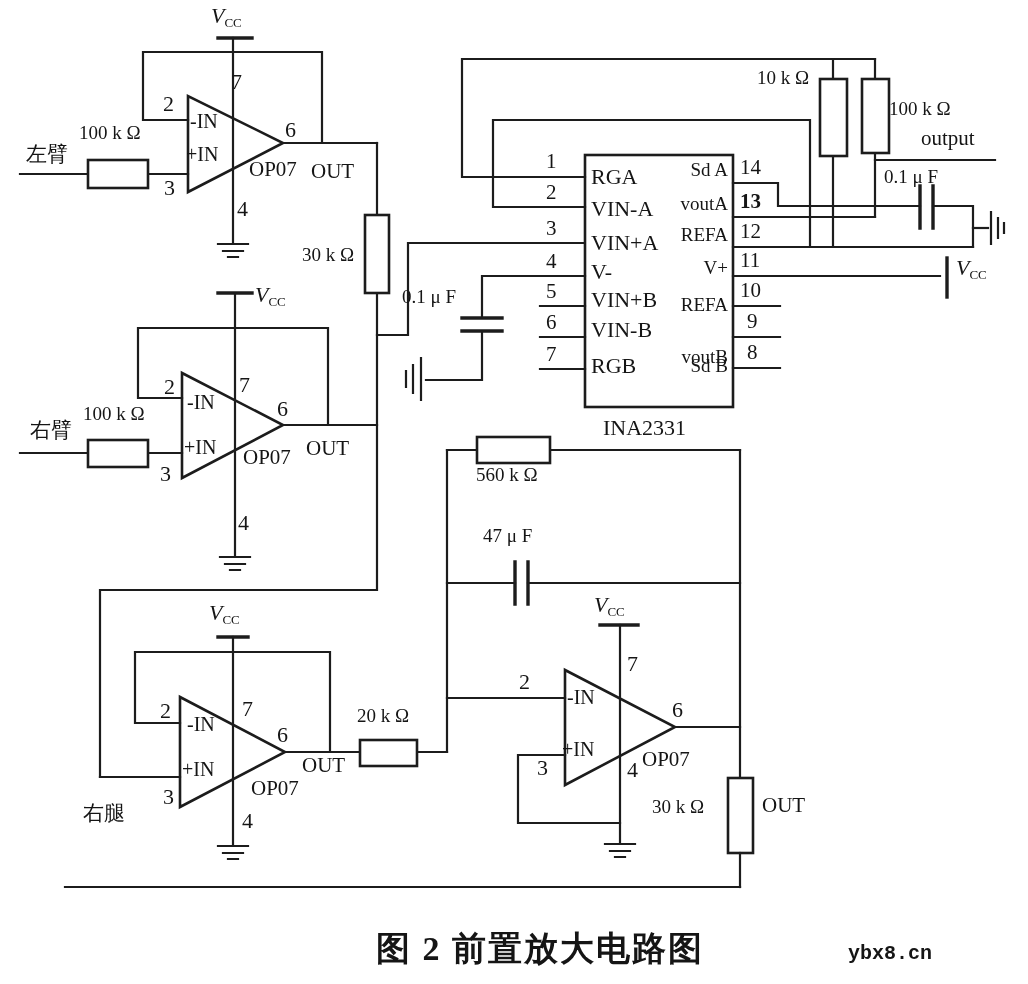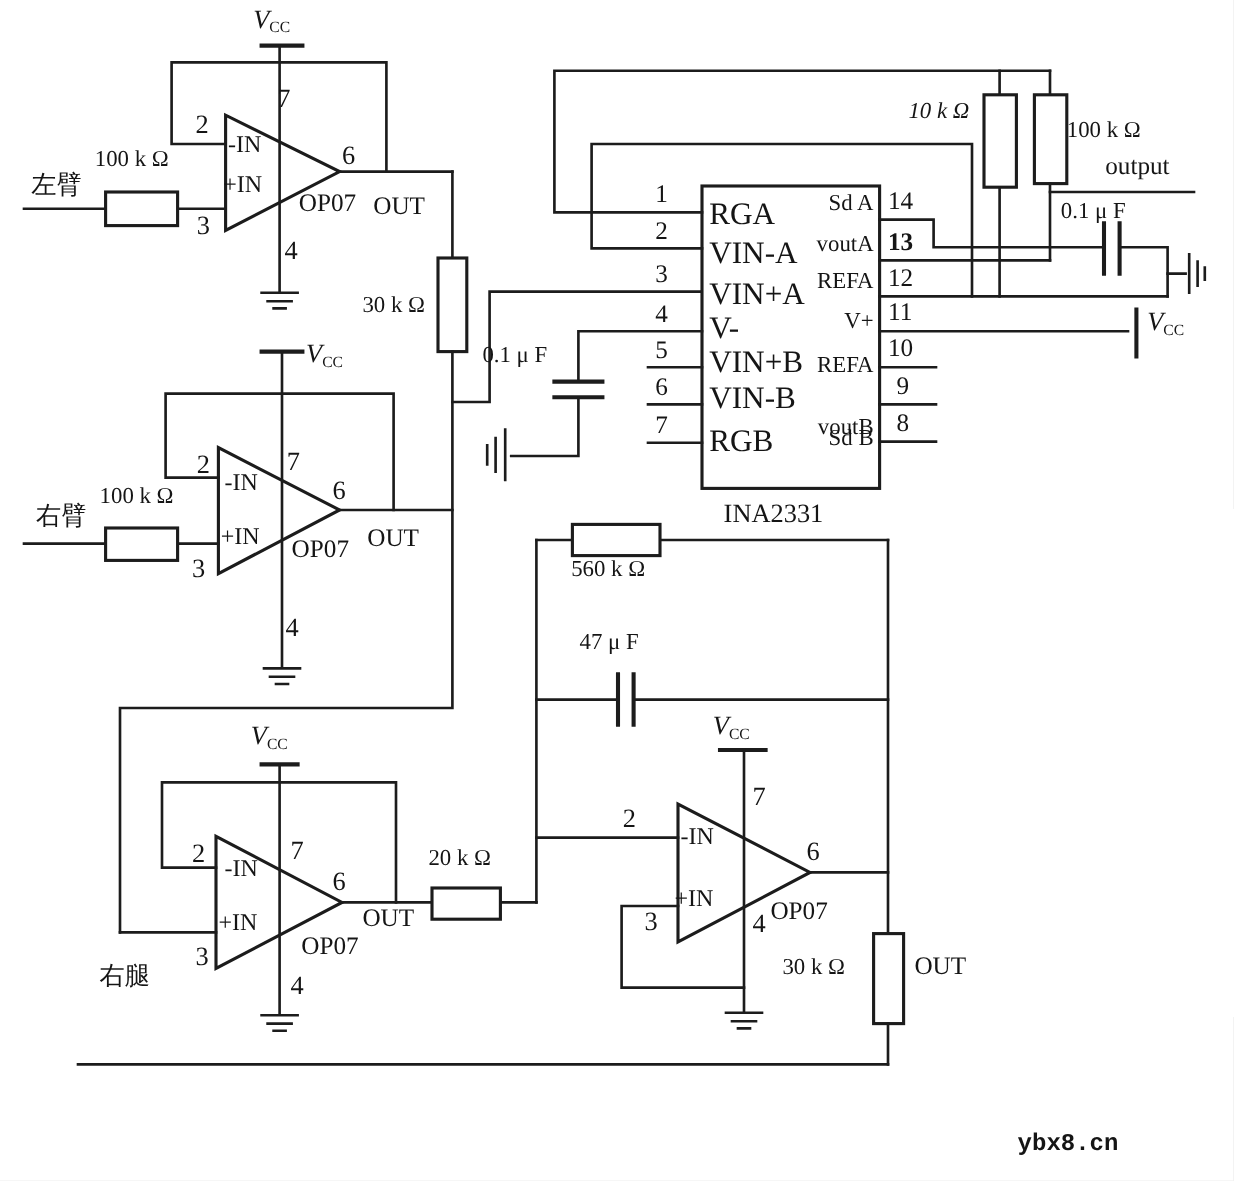--- a/index.html
+++ b/index.html
@@ -13,21 +13,21 @@
   svg.wires .box{stroke-width:2.6;fill:#ffffff;}
   svg.wires polygon{stroke-width:2.6;}
   .lbl{position:absolute;white-space:nowrap;line-height:1;color:#151515;}
   .s19{font-size:19px;}
   .s20{font-size:20px;}
   .s21{font-size:21px;}
   .s22{font-size:22px;}
   .vcc{font-size:21px;}
   .vcc .vit{font-style:italic;font-size:22px;}
   .vcc sub{font-size:13px;vertical-align:-4px;}
-  .chipL{font-size:26px;}
+  .chipL{font-size:22px;}
   .chipR{font-size:19px;text-align:right;}
   .caption{font-size:34px;font-weight:bold;text-align:center;letter-spacing:2px;}
   .watermark{font-family:Liberation Mono, monospace;font-weight:bold;font-size:20px;letter-spacing:0px;}
 </style>
 </head>
 <body>
 
 <div class="canvas">
 
   <svg class="wires" width="1028" height="984" viewBox="0 0 1028 984">
@@ -170,21 +170,21 @@
   <div class="lbl s22" style="left:672px;top:699px;">6</div>
   <div class="lbl s22" style="left:627px;top:759px;">4</div>
   <div class="lbl s21" style="left:642px;top:749px;">OP07</div>
   <div class="lbl s19" style="left:652px;top:797px;">30 k Ω</div>
   <div class="lbl s21" style="left:762px;top:795px;">OUT</div>
 
   <div class="lbl s19" style="left:476px;top:465px;">560 k Ω</div>
   <div class="lbl s19" style="left:483px;top:526px;">47 μ F</div>
 
   <div class="lbl s22" style="left:603px;top:417px;">INA2331</div>
-  <div class="lbl s19" style="left:757px;top:83px;font-style:italic;">10 k Ω</div>
+  <div class="lbl s19" style="left:757px;top:68px;">10 k Ω</div>
   <div class="lbl s19" style="left:889px;top:99px;">100 k Ω</div>
   <div class="lbl s19" style="left:884px;top:167px;">0.1 μ F</div>
   <div class="lbl s21" style="left:921px;top:128px;">output</div>
   <div class="lbl vcc" style="left:956px;top:257px;"><span class="vit">V</span><sub>CC</sub></div>
 
   <div class="lbl s21" style="left:546px;top:151px;">1</div>
   <div class="lbl s21" style="left:546px;top:182px;">2</div>
   <div class="lbl s21" style="left:546px;top:218px;">3</div>
   <div class="lbl s21" style="left:546px;top:251px;">4</div>
   <div class="lbl s21" style="left:546px;top:281px;">5</div>
@@ -208,15 +208,16 @@
   <div class="lbl chipL" style="left:591px;top:355px;">RGB</div>
 
   <div class="lbl chipR" style="right:300px;top:160px;">Sd A</div>
   <div class="lbl chipR" style="right:300px;top:194px;">voutA</div>
   <div class="lbl chipR" style="right:300px;top:225px;text-align:right;">REFA</div>
   <div class="lbl chipR" style="right:300px;top:258px;">V+</div>
   <div class="lbl chipR" style="right:300px;top:295px;">REFA</div>
   <div class="lbl chipR" style="right:300px;top:347px;">voutB</div>
   <div class="lbl chipR" style="right:300px;top:356px;">Sd B</div>
 
+  <div class="lbl caption" style="left:330px;top:932px;width:420px;">图 2  前置放大电路图</div>
   <div class="lbl watermark" style="left:848px;top:944px;">ybx8.cn</div>
 
 </div>
 
 </body></html>

